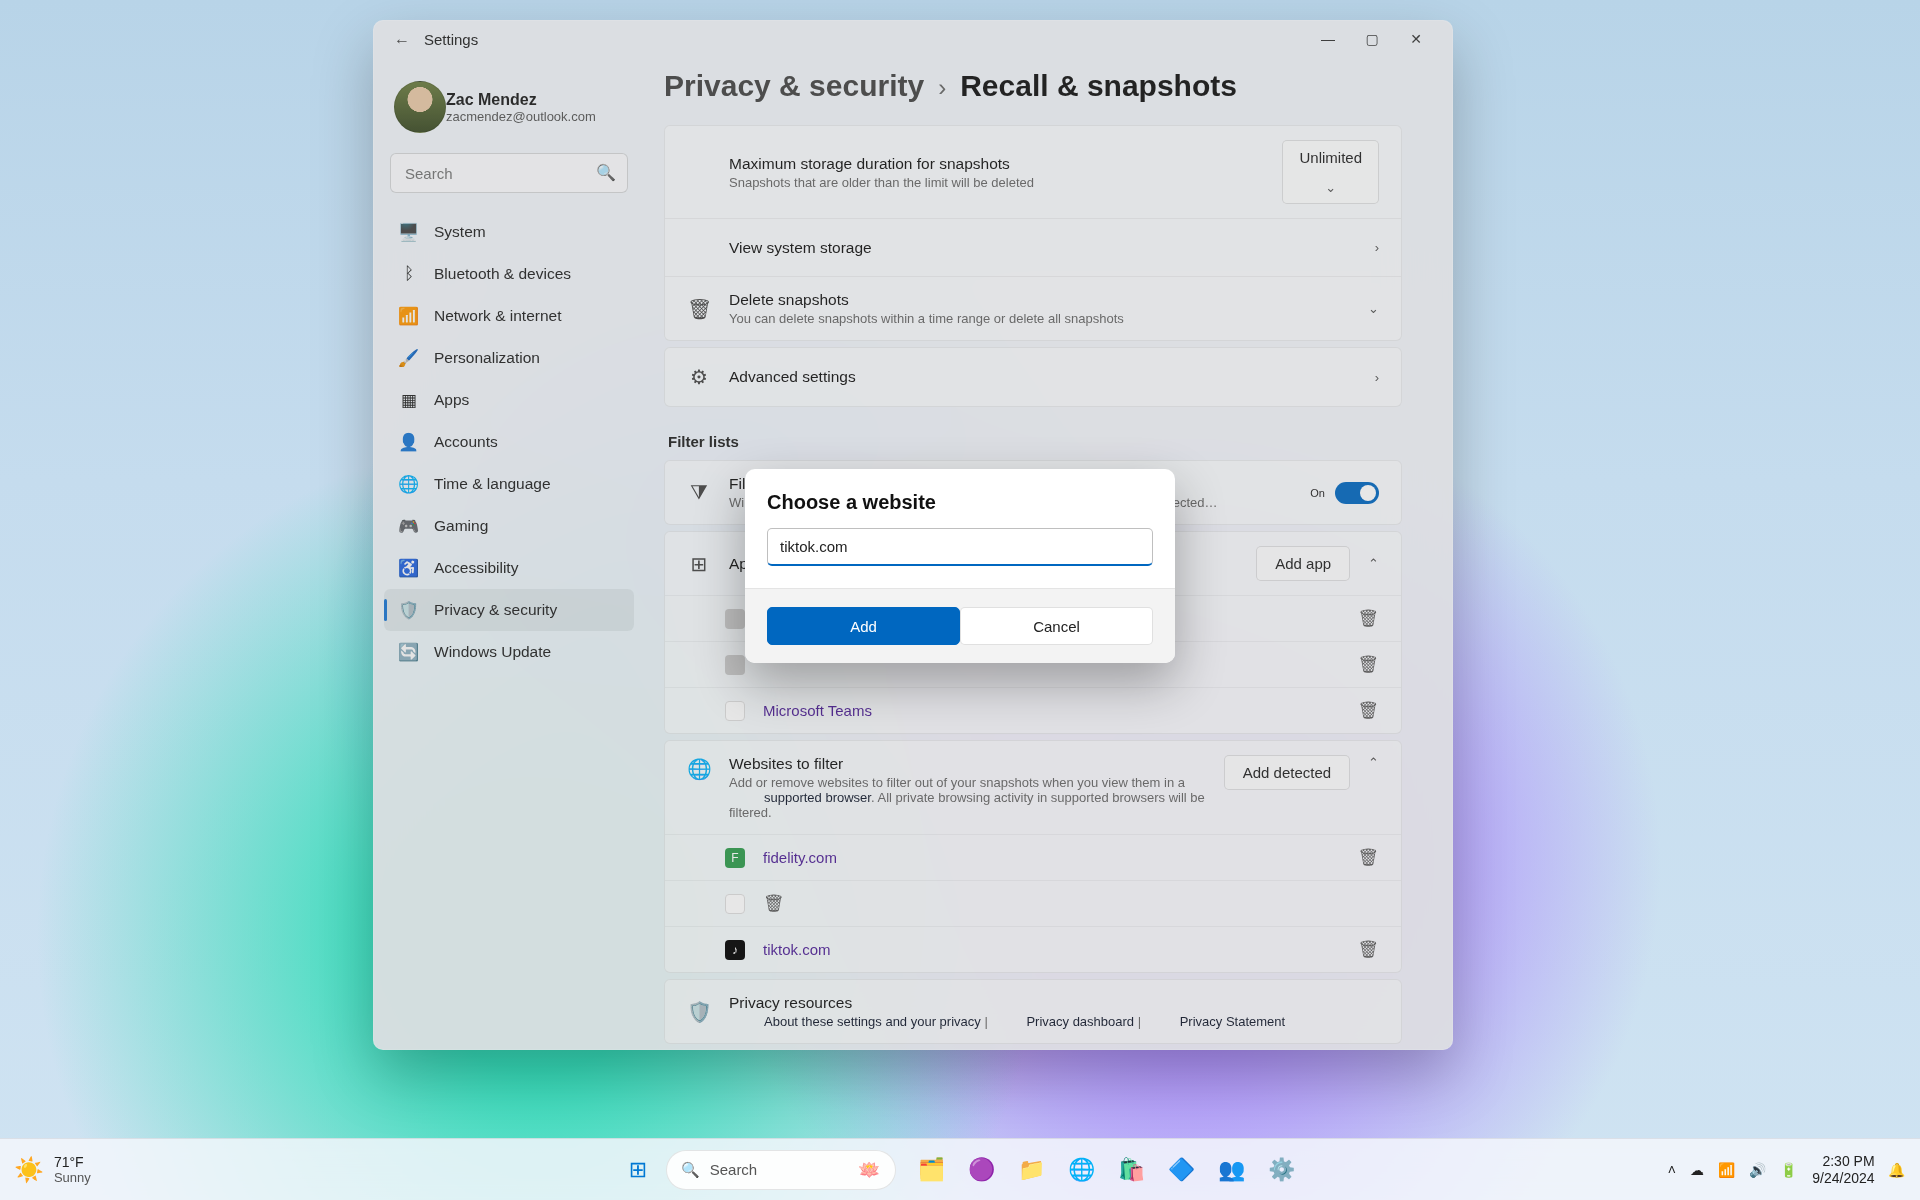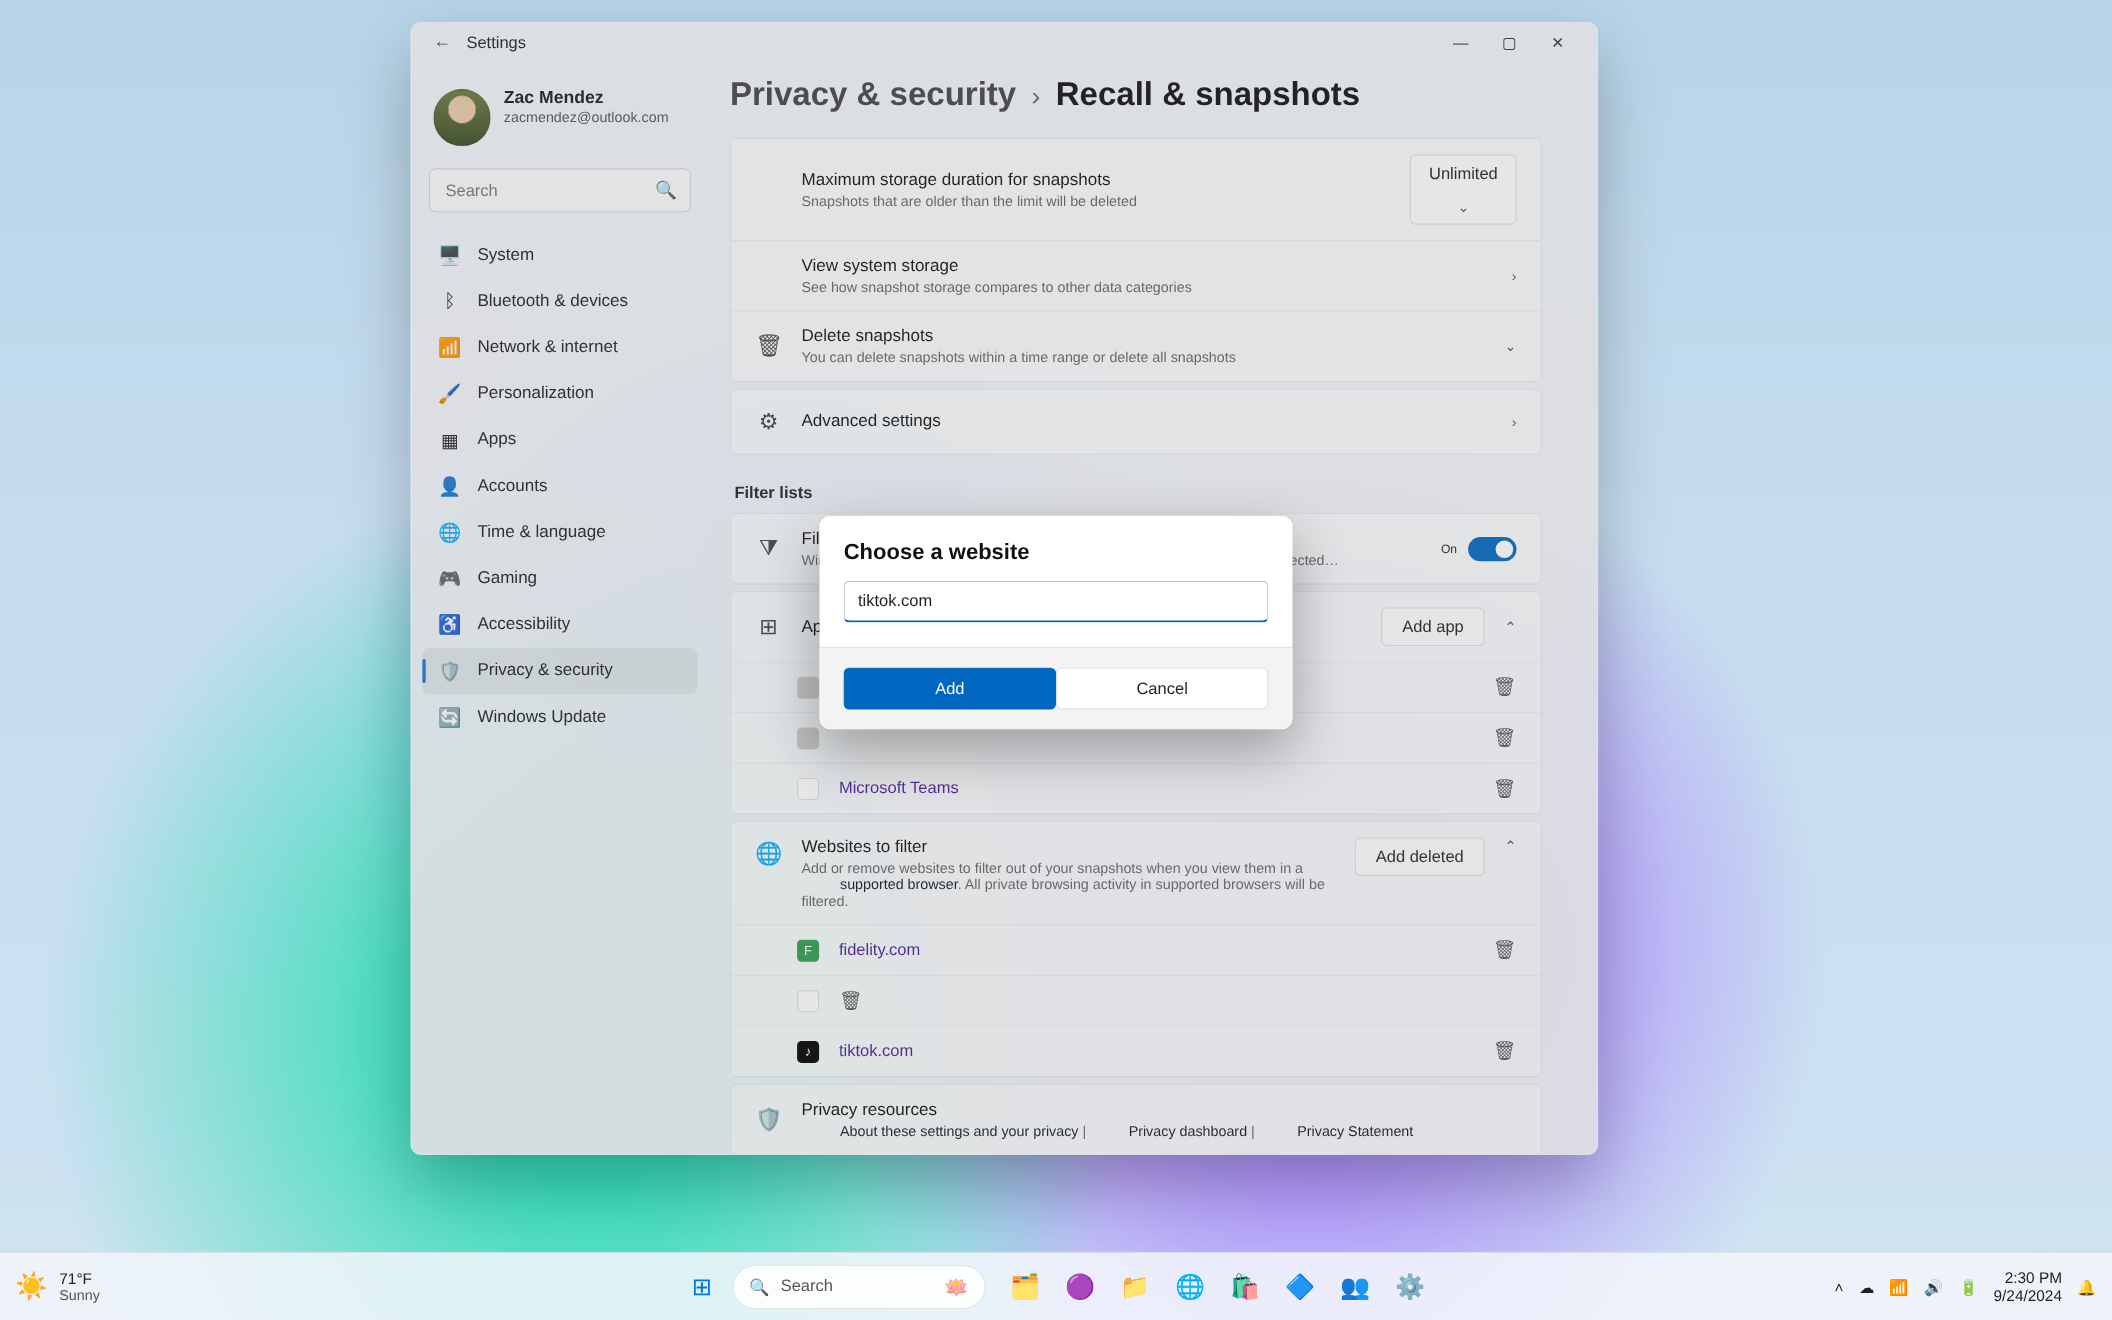--- a/index.html
+++ b/index.html
@@ -25,21 +25,21 @@
   display: flex; flex-direction: column; overflow: hidden;
 }
 .titlebar { height: 36px; display: flex; align-items: center; padding: 0 14px; font-size: 15px; color:#222; }
 .titlebar .back { width:28px; text-align:center; font-size:16px; color:#444; }
 .titlebar .spacer { flex:1; }
 .titlebar .winbtn { width:44px; height:36px; display:flex; align-items:center; justify-content:center; font-size:14px; color:#333; }
 .winbody { flex:1; display:flex; overflow:hidden; }
 
 
 .sidebar { width: 270px; padding: 10px; overflow-y:auto; }
-.acct { display:flex; gap:12px; padding: 14px 10px 20px; }
+.acct { display:flex; align-items:center; gap:0; padding: 14px 10px 20px; }
 .avatar { width:52px; height:52px; border-radius:50%; background:
   radial-gradient(circle at 50% 35%, #e8c9a6 0 30%, transparent 31%),
   linear-gradient(180deg,#6b7c3f,#3a4a24);
   border:1px solid rgba(0,0,0,.1);}
 .acct .name { font-size:16px; font-weight:600; color:#1a1a1a; }
 .acct .mail { font-size:13px; color:#555; }
 .search { position:relative; margin:0 6px 18px; }
 .search input { width:100%; height:40px; border:1px solid rgba(0,0,0,.15); border-radius:6px;
   background:rgba(255,255,255,.6); padding:0 40px 0 14px; font-size:15px; color:#333; }
 .search .icon { position:absolute; right:12px; top:10px; font-size:16px; color:#555; }
@@ -219,21 +219,20 @@
               <div class="drop">
                 <span>Unlimited</span>
                 <span class="chev">⌄</span>
               </div>
             </div>
           </div>
           <div class="row">
             <span class="ic" style="visibility:hidden">·</span>
             <div class="txt">
               <div class="ttl">View system storage</div>
-              <div class="sub">See how snapshot storage compares to other data categories</div>
             </div>
             <span class="chev">›</span>
           </div>
           <div class="row">
             <span class="ic">🗑</span>
             <div class="txt">
               <div class="ttl">Delete snapshots</div>
               <div class="sub">You can delete snapshots within a time range or delete all snapshots</div>
             </div>
             <span class="chev">⌄</span>
@@ -294,21 +293,21 @@
 
         <div class="card">
           <div class="row" style="align-items:flex-start;">
             <span class="ic" style="margin-top:2px;">🌐</span>
             <div class="txt">
               <div class="ttl">Websites to filter</div>
               <div class="sub">
                 <span>Add or remove websites to filter out of your snapshots when you view them in a </span><span class="lnk">supported browser</span><span>. All private browsing activity in supported browsers will be filtered.</span>
               </div>
             </div>
-            <div class="btn">Add deleted</div>
+            <div class="btn">Add detected</div>
             <span class="chev">⌃</span>
           </div>
           <div class="subrow">
             <span class="favicon fv-fid">F</span>
             <span class="name">fidelity.com</span>
             <span class="trash">🗑</span>
           </div>
           <div class="subrow">
             <span class="favicon fv-boa">⌁</span>
             <span class="trash">🗑</span>

